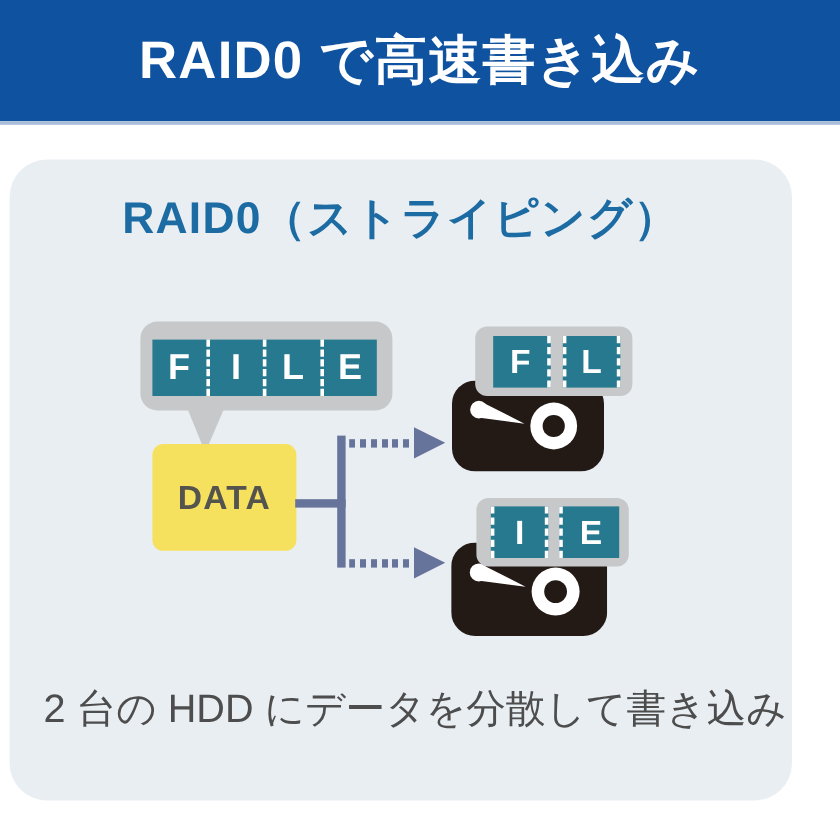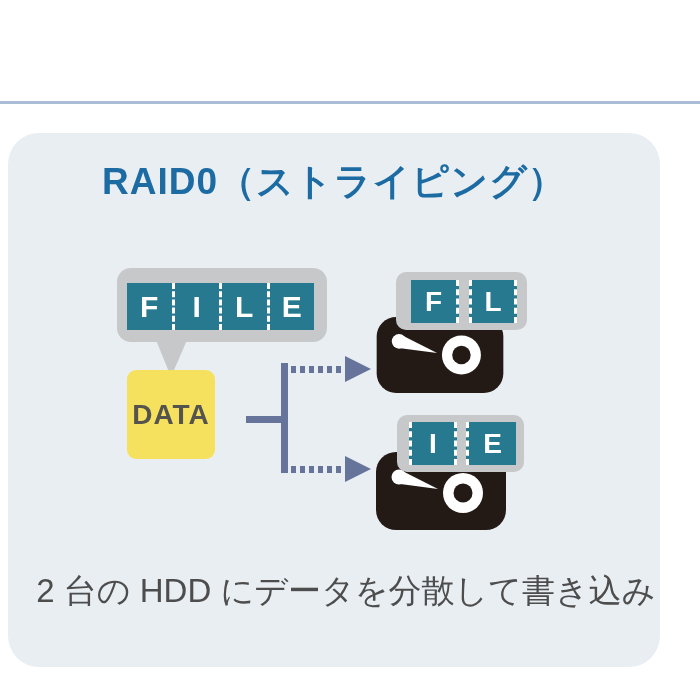--- a/index.html
+++ b/index.html
@@ -57,21 +57,21 @@
     background:var(--file-block,#26798e);display:flex;
   }
   .file-strip .cell{
     flex:1;display:flex;align-items:center;justify-content:center;
     color:#fff;font-weight:700;font-size:30px;box-sizing:border-box;
   }
   .file-strip .cell + .cell{border-left:3px dashed #ffffff;}
 
   
   .data-box{
-    position:absolute;left:119px;top:237px;width:88px;height:89px;
+    position:absolute;left:119px;top:237px;width:120px;height:89px;
     background:var(--data-box,#f6e15f);border-radius:9px;
     display:flex;align-items:center;justify-content:center;
     font-size:28px;font-weight:700;letter-spacing:1px;
     color:var(--data-text,#55534e);
   }
 
   
   .line{position:absolute;background:var(--connector,#66739b);}
   .h-line{left:238px;top:283px;width:42px;height:7px;}
   .v-line{left:273px;top:230px;width:7px;height:110px;}
@@ -114,20 +114,23 @@
   .frag.p2-a{left:12px;}
   .frag.p2-b{left:69px;width:50px;}
   .torn-l{border-left:3px dashed #ffffff;}
   .torn-r{border-right:3px dashed #ffffff;}
 </style>
 </head>
 <body>
 
 <div class="page">
 
+  <header class="banner">
+    <h1>RAID0 で高速書き込み</h1>
+  </header>
   <div class="banner-underline"></div>
 
   <section class="panel">
 
     <h2 class="subtitle">RAID0（ストライピング）</h2>
 
     <div class="bubble">
       <div class="file-strip">
         <span class="cell">F</span>
         <span class="cell">I</span>

